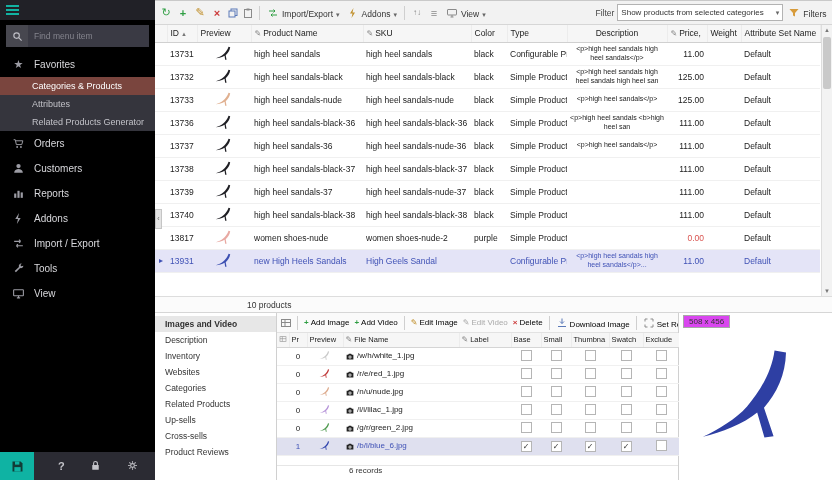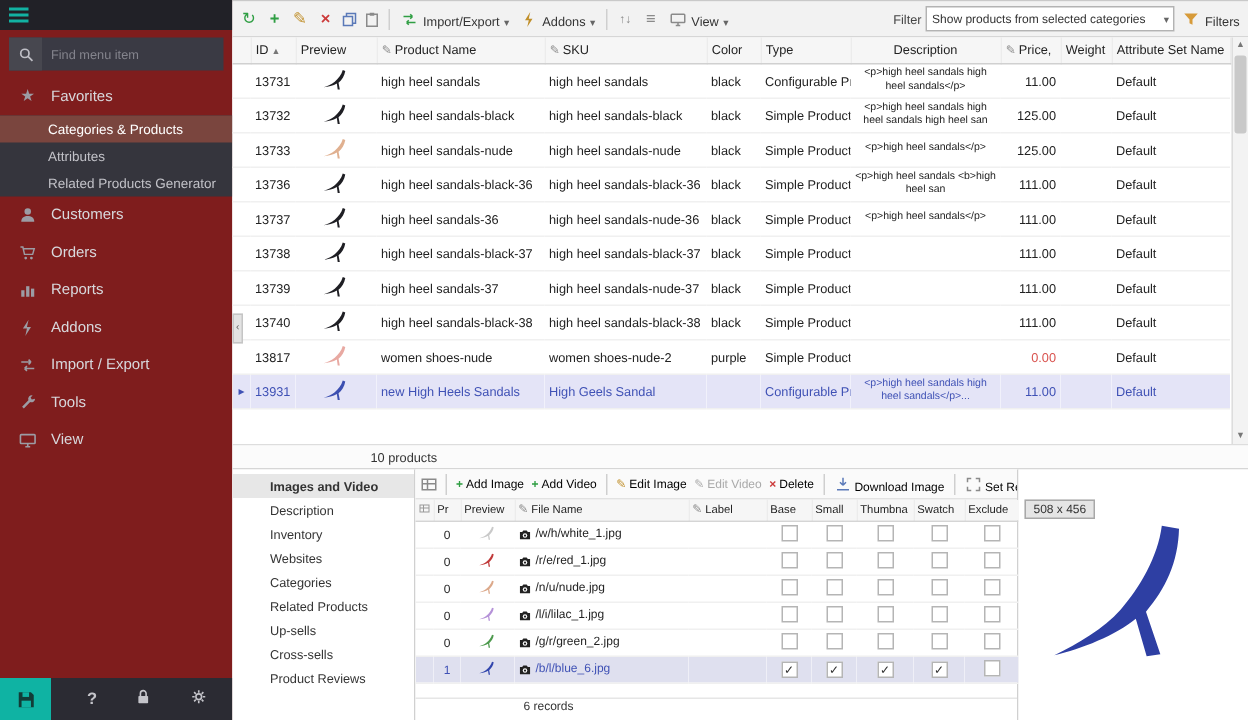--- a/index.html
+++ b/index.html
@@ -1,21 +1,21 @@
 <!DOCTYPE html>
 <html><head>
 <meta charset="utf-8">
 <style>
   *{margin:0;padding:0;box-sizing:border-box}
   html,body{background:#666}
   body{font-family:"Liberation Sans",sans-serif}
   .app{width:832px;height:480px;background:#fff;display:flex;overflow:hidden;position:relative}
 
   
-  .sidebar{width:155px;flex-shrink:0;background:#7f1d1d;color:#c9c9ce;display:flex;flex-direction:column}
+  .sidebar{width:155px;flex-shrink:0;background:#000000;color:#c9c9ce;display:flex;flex-direction:column}
   .sb-top{height:20px;background:#212127;display:flex;align-items:center;padding-left:6px}
   .hamburger{display:inline-flex;flex-direction:column;gap:2px;cursor:pointer}
   .hamburger i{display:block;width:13px;height:2px;background:#12b2a2}
   .sb-search{margin:5px 6px;height:22px;background:#3a3a44;display:flex;align-items:center;cursor:text}
   .sb-search .sq{width:22px;height:22px;background:#47474f;display:flex;align-items:center;justify-content:center;color:#bfbfc6}
   .sb-search .ph{font-size:8.5px;color:#84848d;padding-left:6px}
   .sb-item{height:25px;display:flex;align-items:center;gap:9px;padding-left:12px;font-size:10px;color:#d8d8dc;cursor:pointer}
   .sb-item svg,.sb-item .gl{width:13px;height:13px;color:#9c9ca4;flex-shrink:0}
   .gl{font-size:11px;line-height:13px;text-align:center;font-style:normal}
   .sb-sub{background:#35353d}
@@ -63,40 +63,40 @@
   .vthumb{width:8px;height:52px;background:#c9c9c9;margin-top:2px;border-radius:2px}
   .varr{height:10px;line-height:10px;cursor:pointer}
   .varr.down{margin-top:auto}
   .collapse{position:absolute;left:0;top:208px;width:7px;height:20px;background:#e3e3e3;border:1px solid #c5c5c5;font-size:7px;line-height:18px;text-align:center;color:#666;cursor:pointer}
 
   .gstatus{height:16px;background:#fbfbfb;border-bottom:1px solid #d6d6d6;display:flex;align-items:center;padding-left:92px;font-size:8.5px;color:#333}
 
   
   .bottom{height:167px;display:flex}
   .tabs{width:122px;border-right:1px solid #d0d0d0;padding-top:3px;background:#fff}
-  .tab{height:16px;display:flex;align-items:center;padding-left:25px;font-size:8.5px;color:#333;cursor:pointer}
+  .tab{height:16px;display:flex;align-items:center;padding-left:10px;font-size:8.5px;color:#333;cursor:pointer}
   .tab.sel{background:#e7e7e7;font-weight:bold}
 
   .images{width:402px;display:flex;flex-direction:column;border-right:1px solid #d0d0d0;background:#fff}
   .img-toolbar{height:20px;display:flex;align-items:center;gap:3px;padding:0 3px;font-size:8px;border-bottom:1px solid #e2e2e2;background:#fafafa;white-space:nowrap;overflow:hidden}
   .img-toolbar .tbtn{gap:2px;padding:0 1px}
   .disabled{color:#aaa}
   .itable{width:100%;font-size:8px}
   .itable th{height:14px;background:#f6f6f6;border-bottom:1px solid #d5d5d5;border-right:1px solid #ececec;font-weight:normal;font-size:7.5px;color:#222;text-align:left;padding:0 2px;overflow:hidden;white-space:nowrap}
   .itable td{height:18px;border-bottom:1px solid #f0f0f0;padding:0 2px;overflow:hidden;white-space:nowrap;color:#222}
   .itable tr.sel td{background:#dfe0ef}
   .c-pos{text-align:center}
   .shoe-xs{width:16px;height:12px;vertical-align:middle}
   .cam{width:10px;height:9px;color:#222;vertical-align:middle;margin-right:2px}
   .cb{width:11px;height:11px;border:1px solid #b5b5b5;display:inline-block;text-align:center;line-height:10px;font-size:8px;color:#333;background:#fff;cursor:pointer}
   .cc{text-align:center}
   .istatus{height:15px;border-top:1px solid #e6e6e6;display:flex;padding-left:72px;font-size:8px;color:#333;margin-top:auto}
 
   .preview{flex:1;position:relative;background:#fff}
-  .dim{position:absolute;top:20px;left:4px;border:1px solid #a8a8a8;background:#e5e5e5;font-size:8px;color:#333;padding:1px 5px}
+  .dim{position:absolute;top:2px;left:4px;border:1px solid #a8a8a8;background:#d946ef;font-size:8px;color:#333;padding:1px 5px}
   .big-shoe{position:absolute;left:14px;top:30px;width:118px;height:118px;transform:rotate(-8deg)}
 </style>
 </head>
 <body>
 
 <svg width="0" height="0" style="position:absolute">
   <defs>
     <symbol id="i-shoe" viewBox="0 0 64 64">
         <path fill="currentColor" d="M3 47 C12 44 22 40 29 34 C37 27 45 17 48 6 L54 8 C52 20 46 29 38 36 L41 52 L36 52 L34 38 C26 43 13 46 3 47 Z"></path>
       </symbol>
@@ -210,29 +210,29 @@
           </div>
         <div class="sb-subitem">
             <span>Attributes</span>
           </div>
         <div class="sb-subitem">
             <span>Related Products Generator</span>
           </div>
       </div>
       <div class="sb-item">
           <svg>
-            <use href="#i-user"></use>
-          </svg>
-          <span>Customers</span>
+            <use href="#i-cart"></use>
+          </svg>
+          <span>Orders</span>
         </div>
       <div class="sb-item">
           <svg>
-            <use href="#i-cart"></use>
-          </svg>
-          <span>Orders</span>
+            <use href="#i-user"></use>
+          </svg>
+          <span>Customers</span>
         </div>
       <div class="sb-item">
           <svg>
             <use href="#i-chart"></use>
           </svg>
           <span>Reports</span>
         </div>
       <div class="sb-item">
           <svg>
             <use href="#i-bolt"></use>

